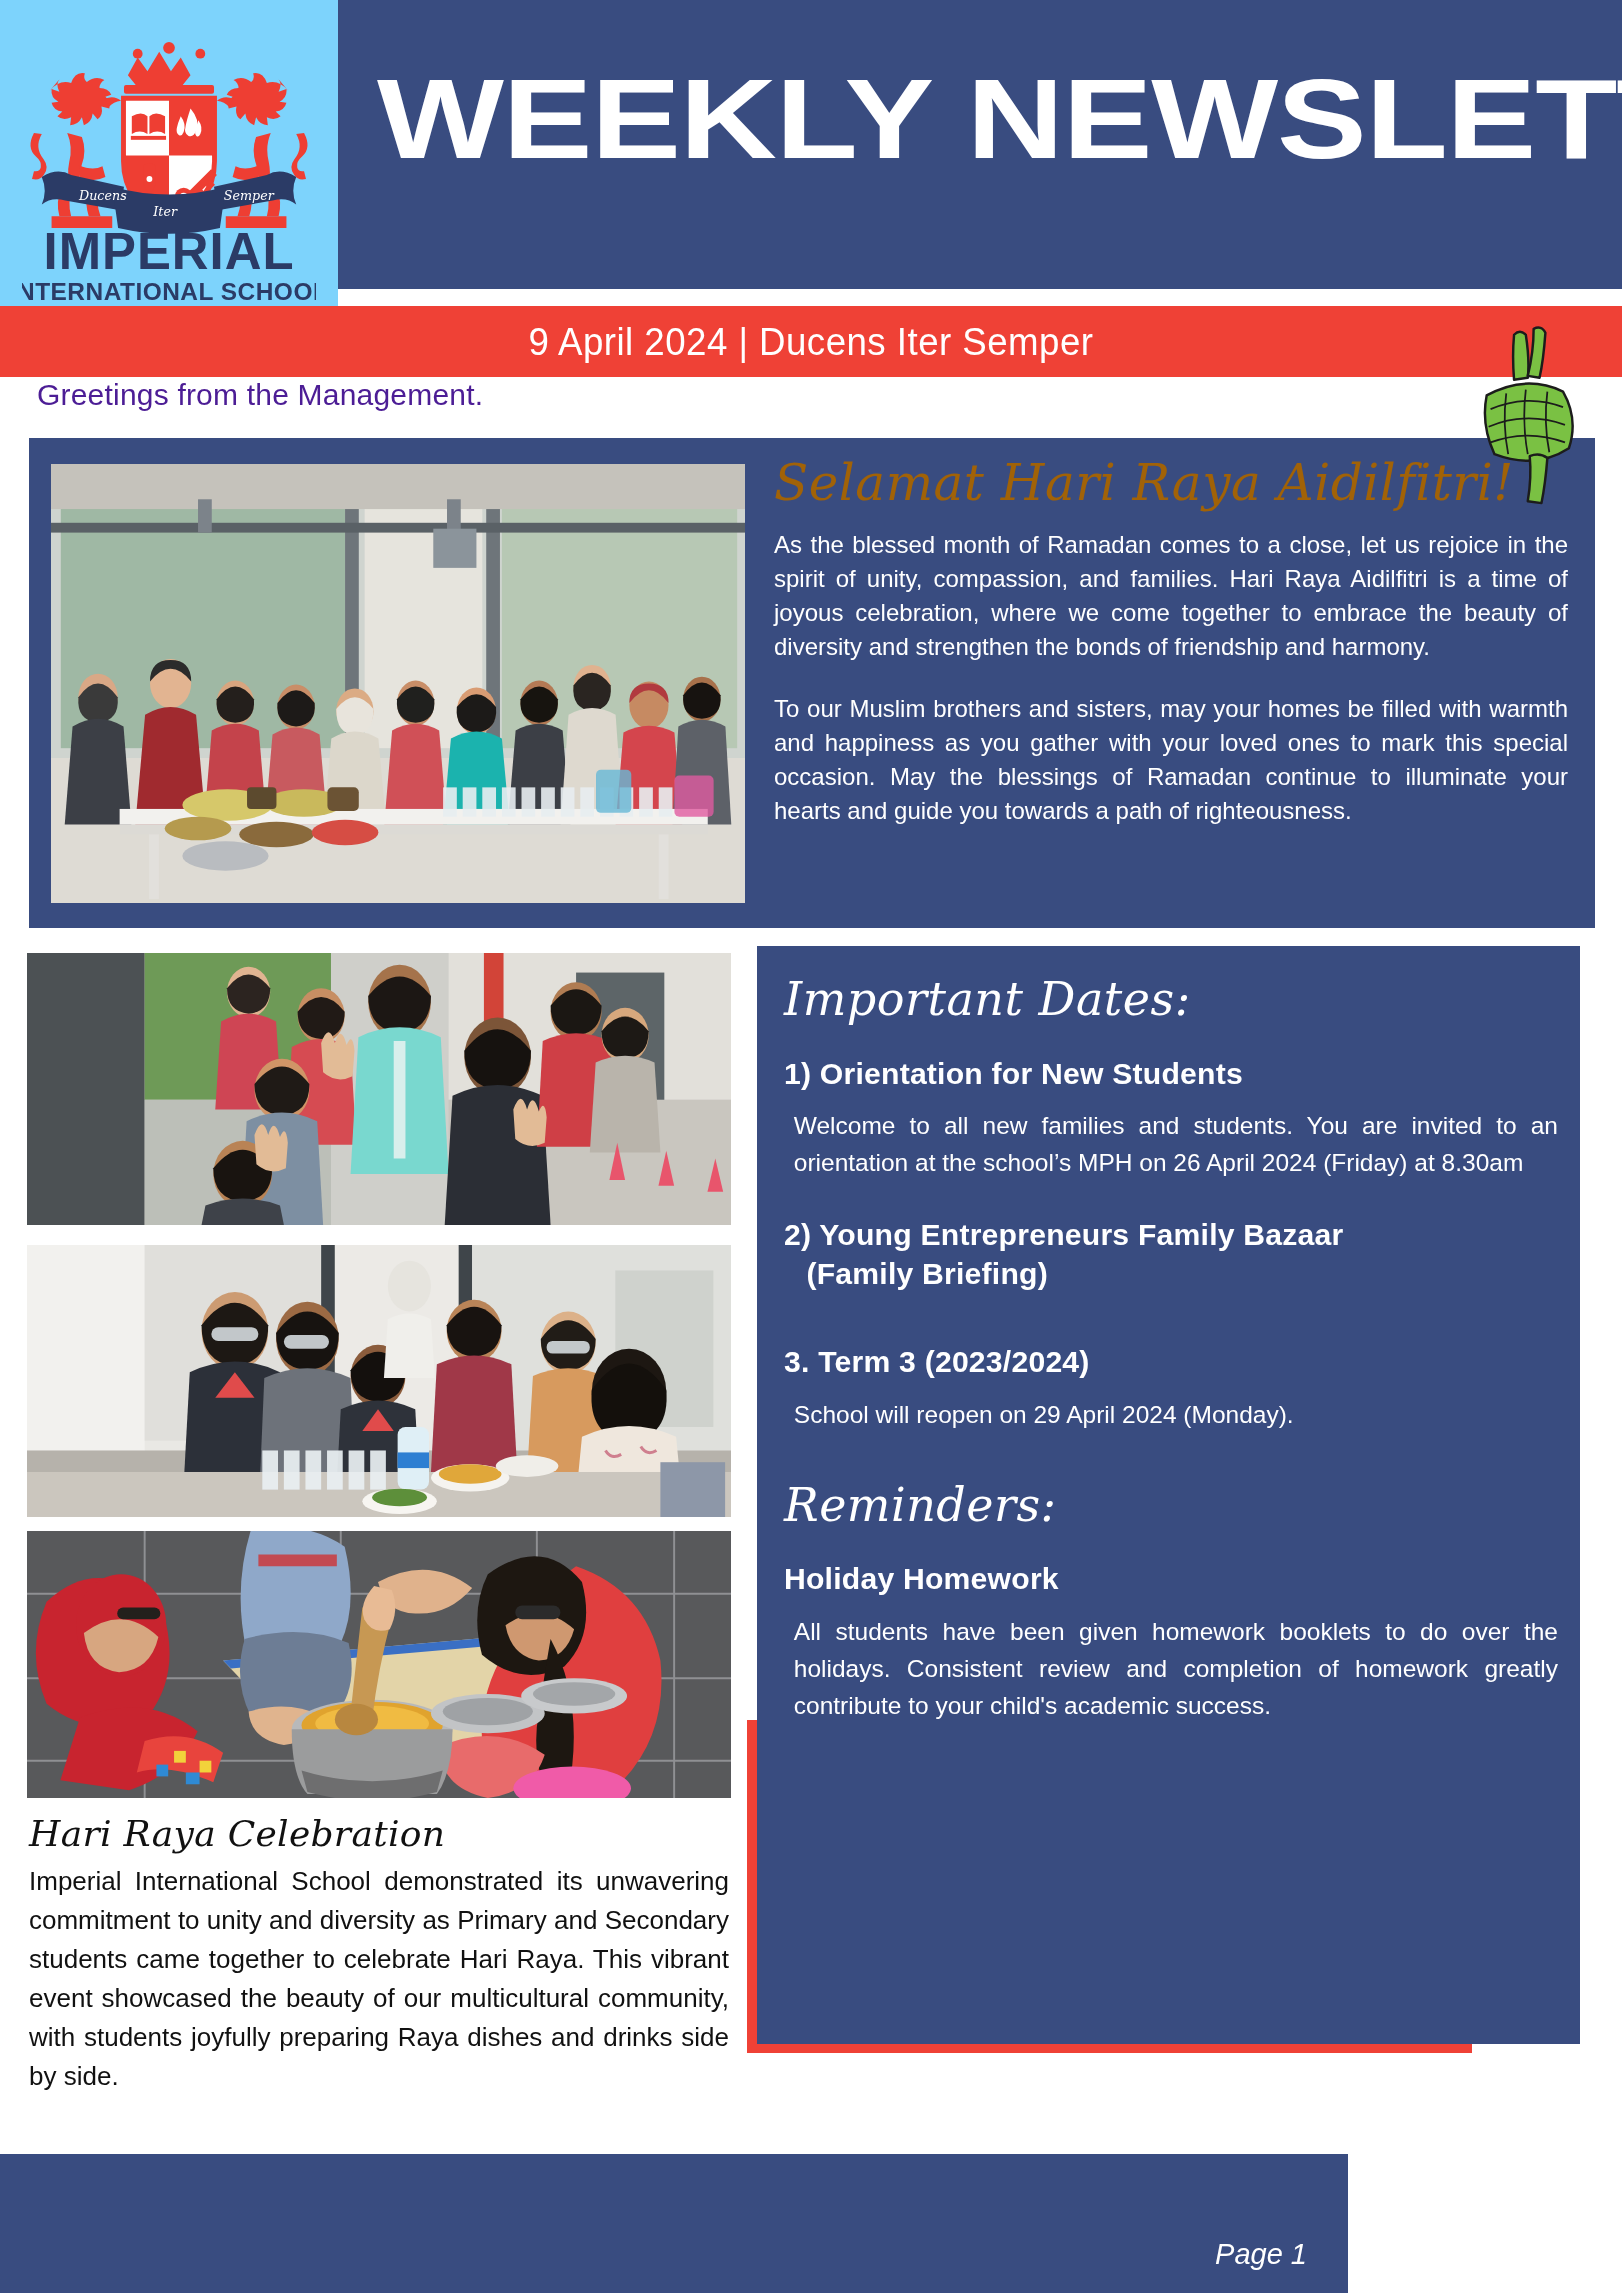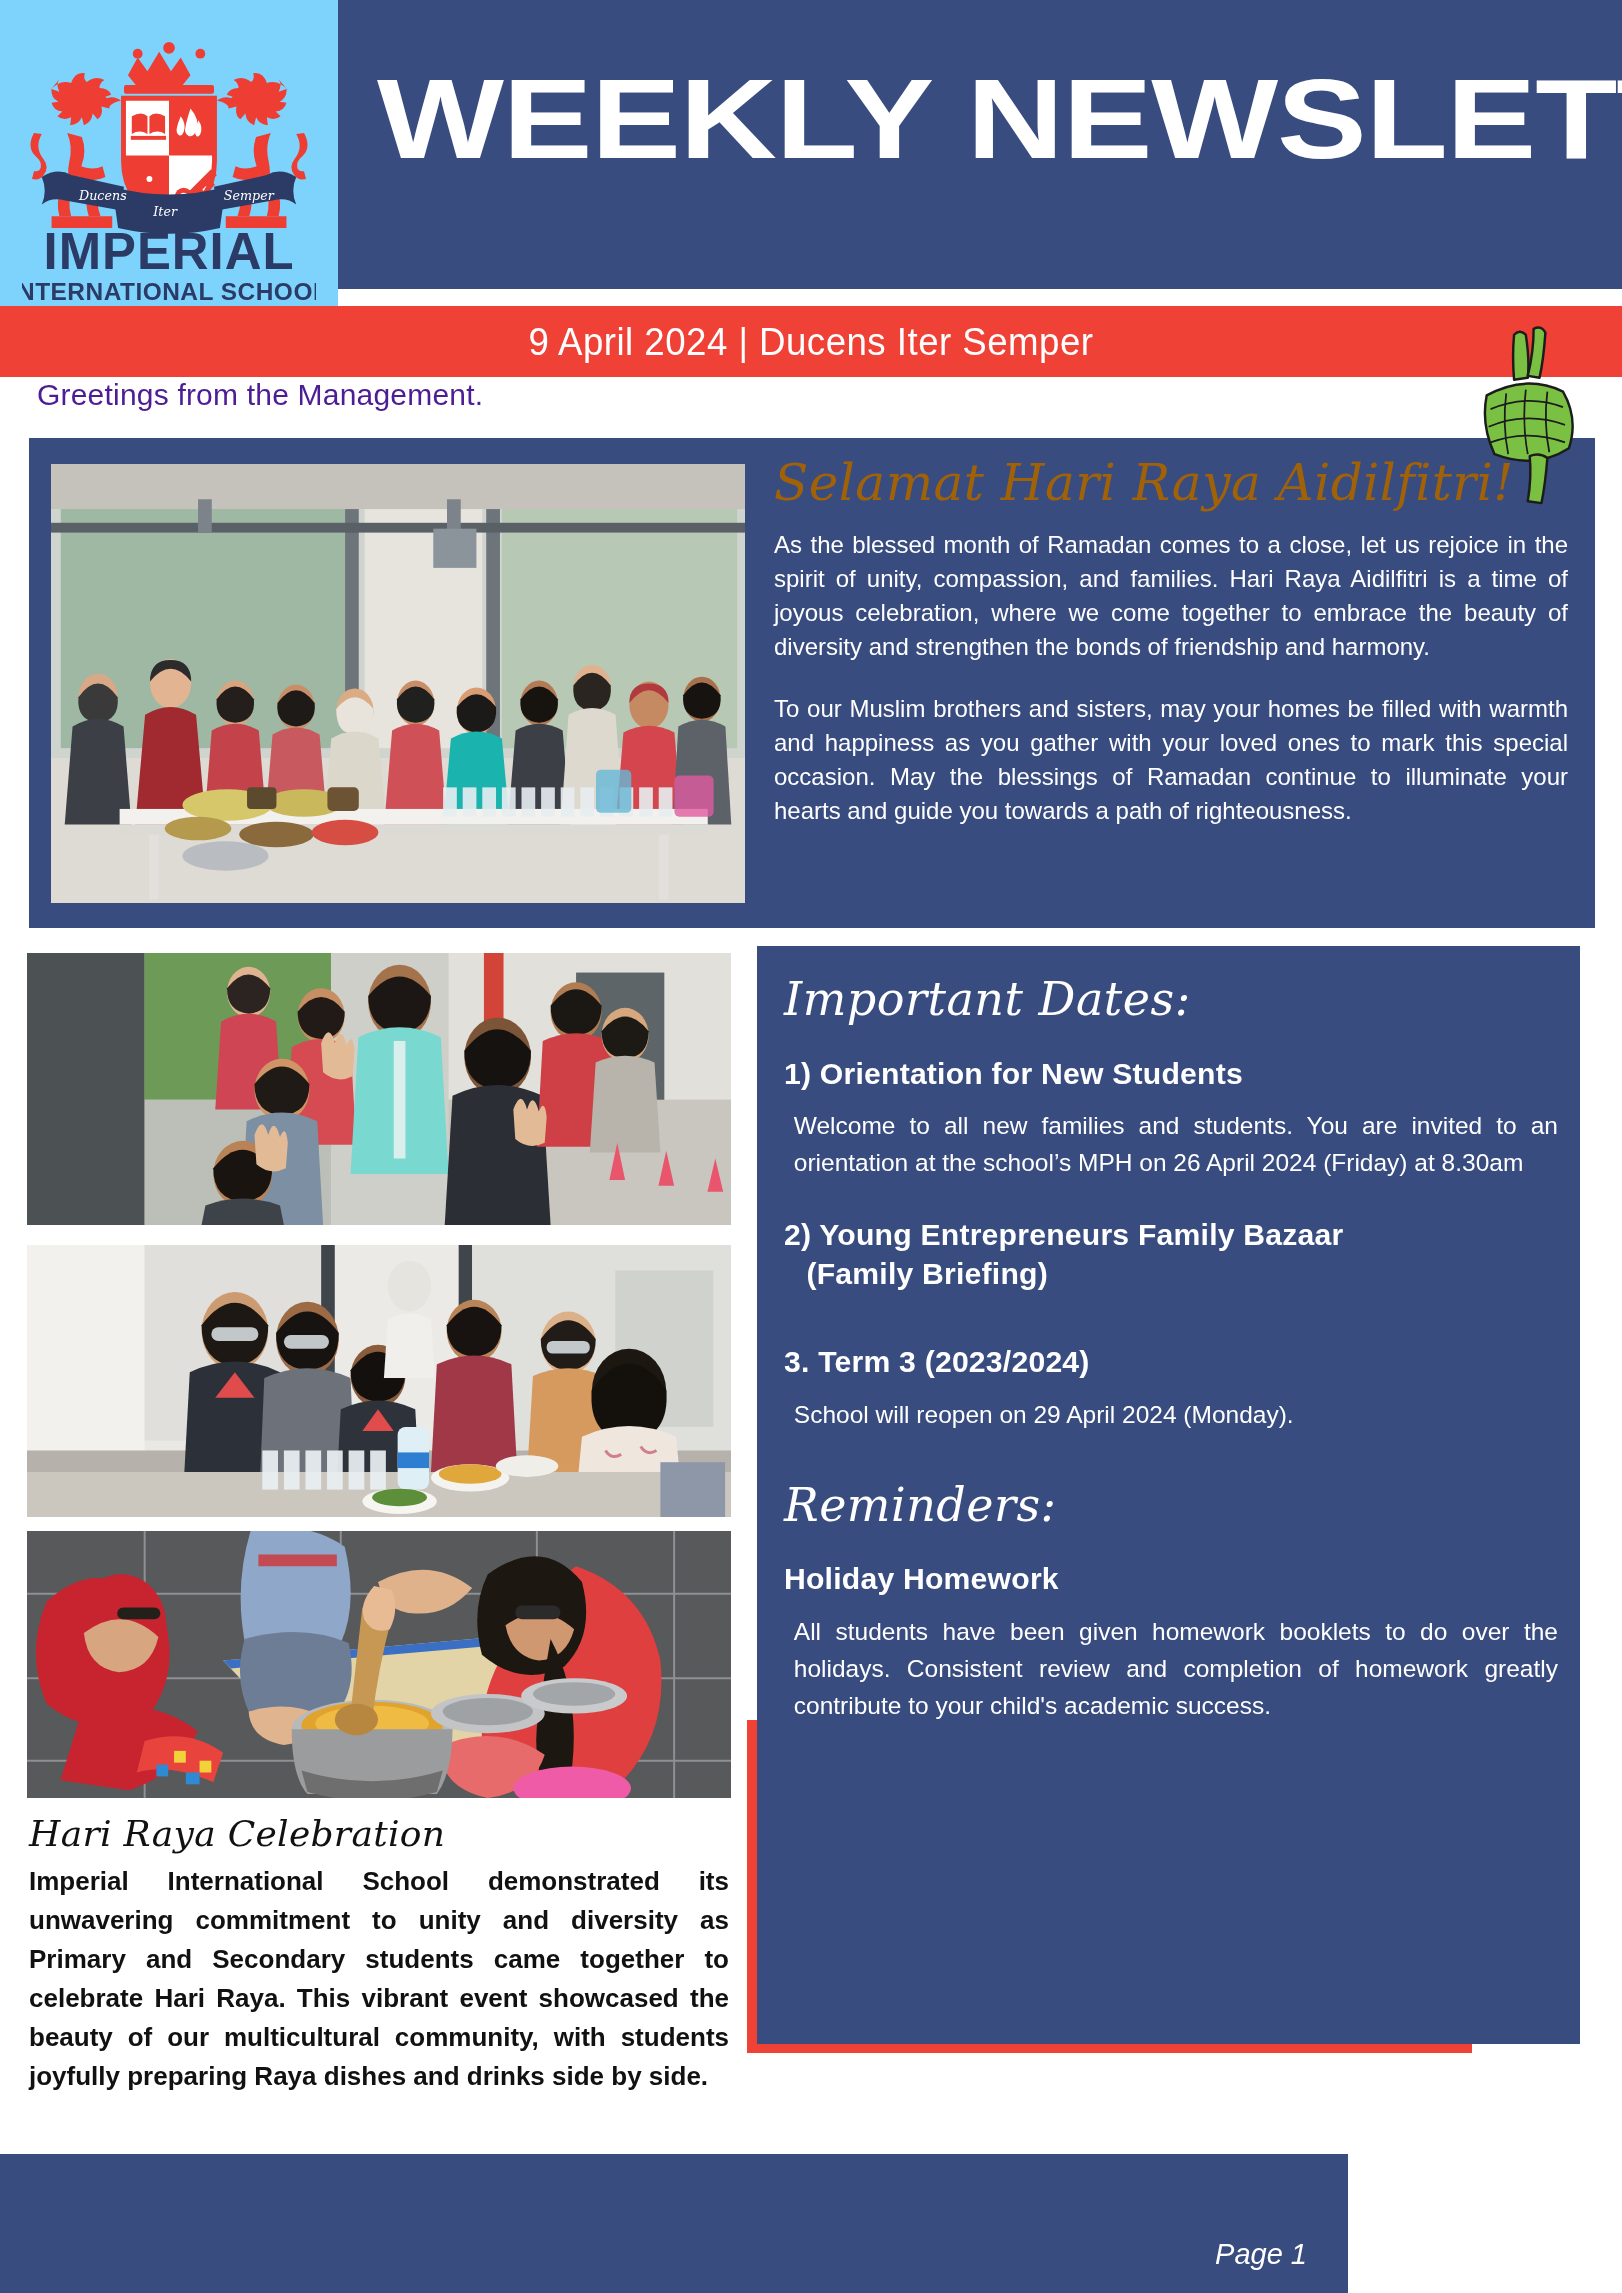--- a/index.html
+++ b/index.html
@@ -91,21 +91,21 @@
   .photo-c { left:26.5px; top:1531px; width:704px; height:267px; }
 
   
   .cap-title {
     position:absolute; left:29px; top:1813px; width:700px;
     font-family:"DejaVu Serif", serif; font-style:italic;
     font-size:36px; color:#111; letter-spacing:0.3px;
   }
   .cap-body {
     position:absolute; left:29px; top:1862px; width:700px;
-    font-size:26px; line-height:39px; font-weight:bold;
+    font-size:26px; line-height:39px; font-weight:normal;
     color:#111; text-align:justify;
     font-family:"Liberation Sans Narrow","Liberation Sans", sans-serif;
   }
 
   
   .panel-shadow {
     position:absolute; left:747px; top:1720px; width:725px; height:333px;
     background:#ef4136;
   }
   .panel {

